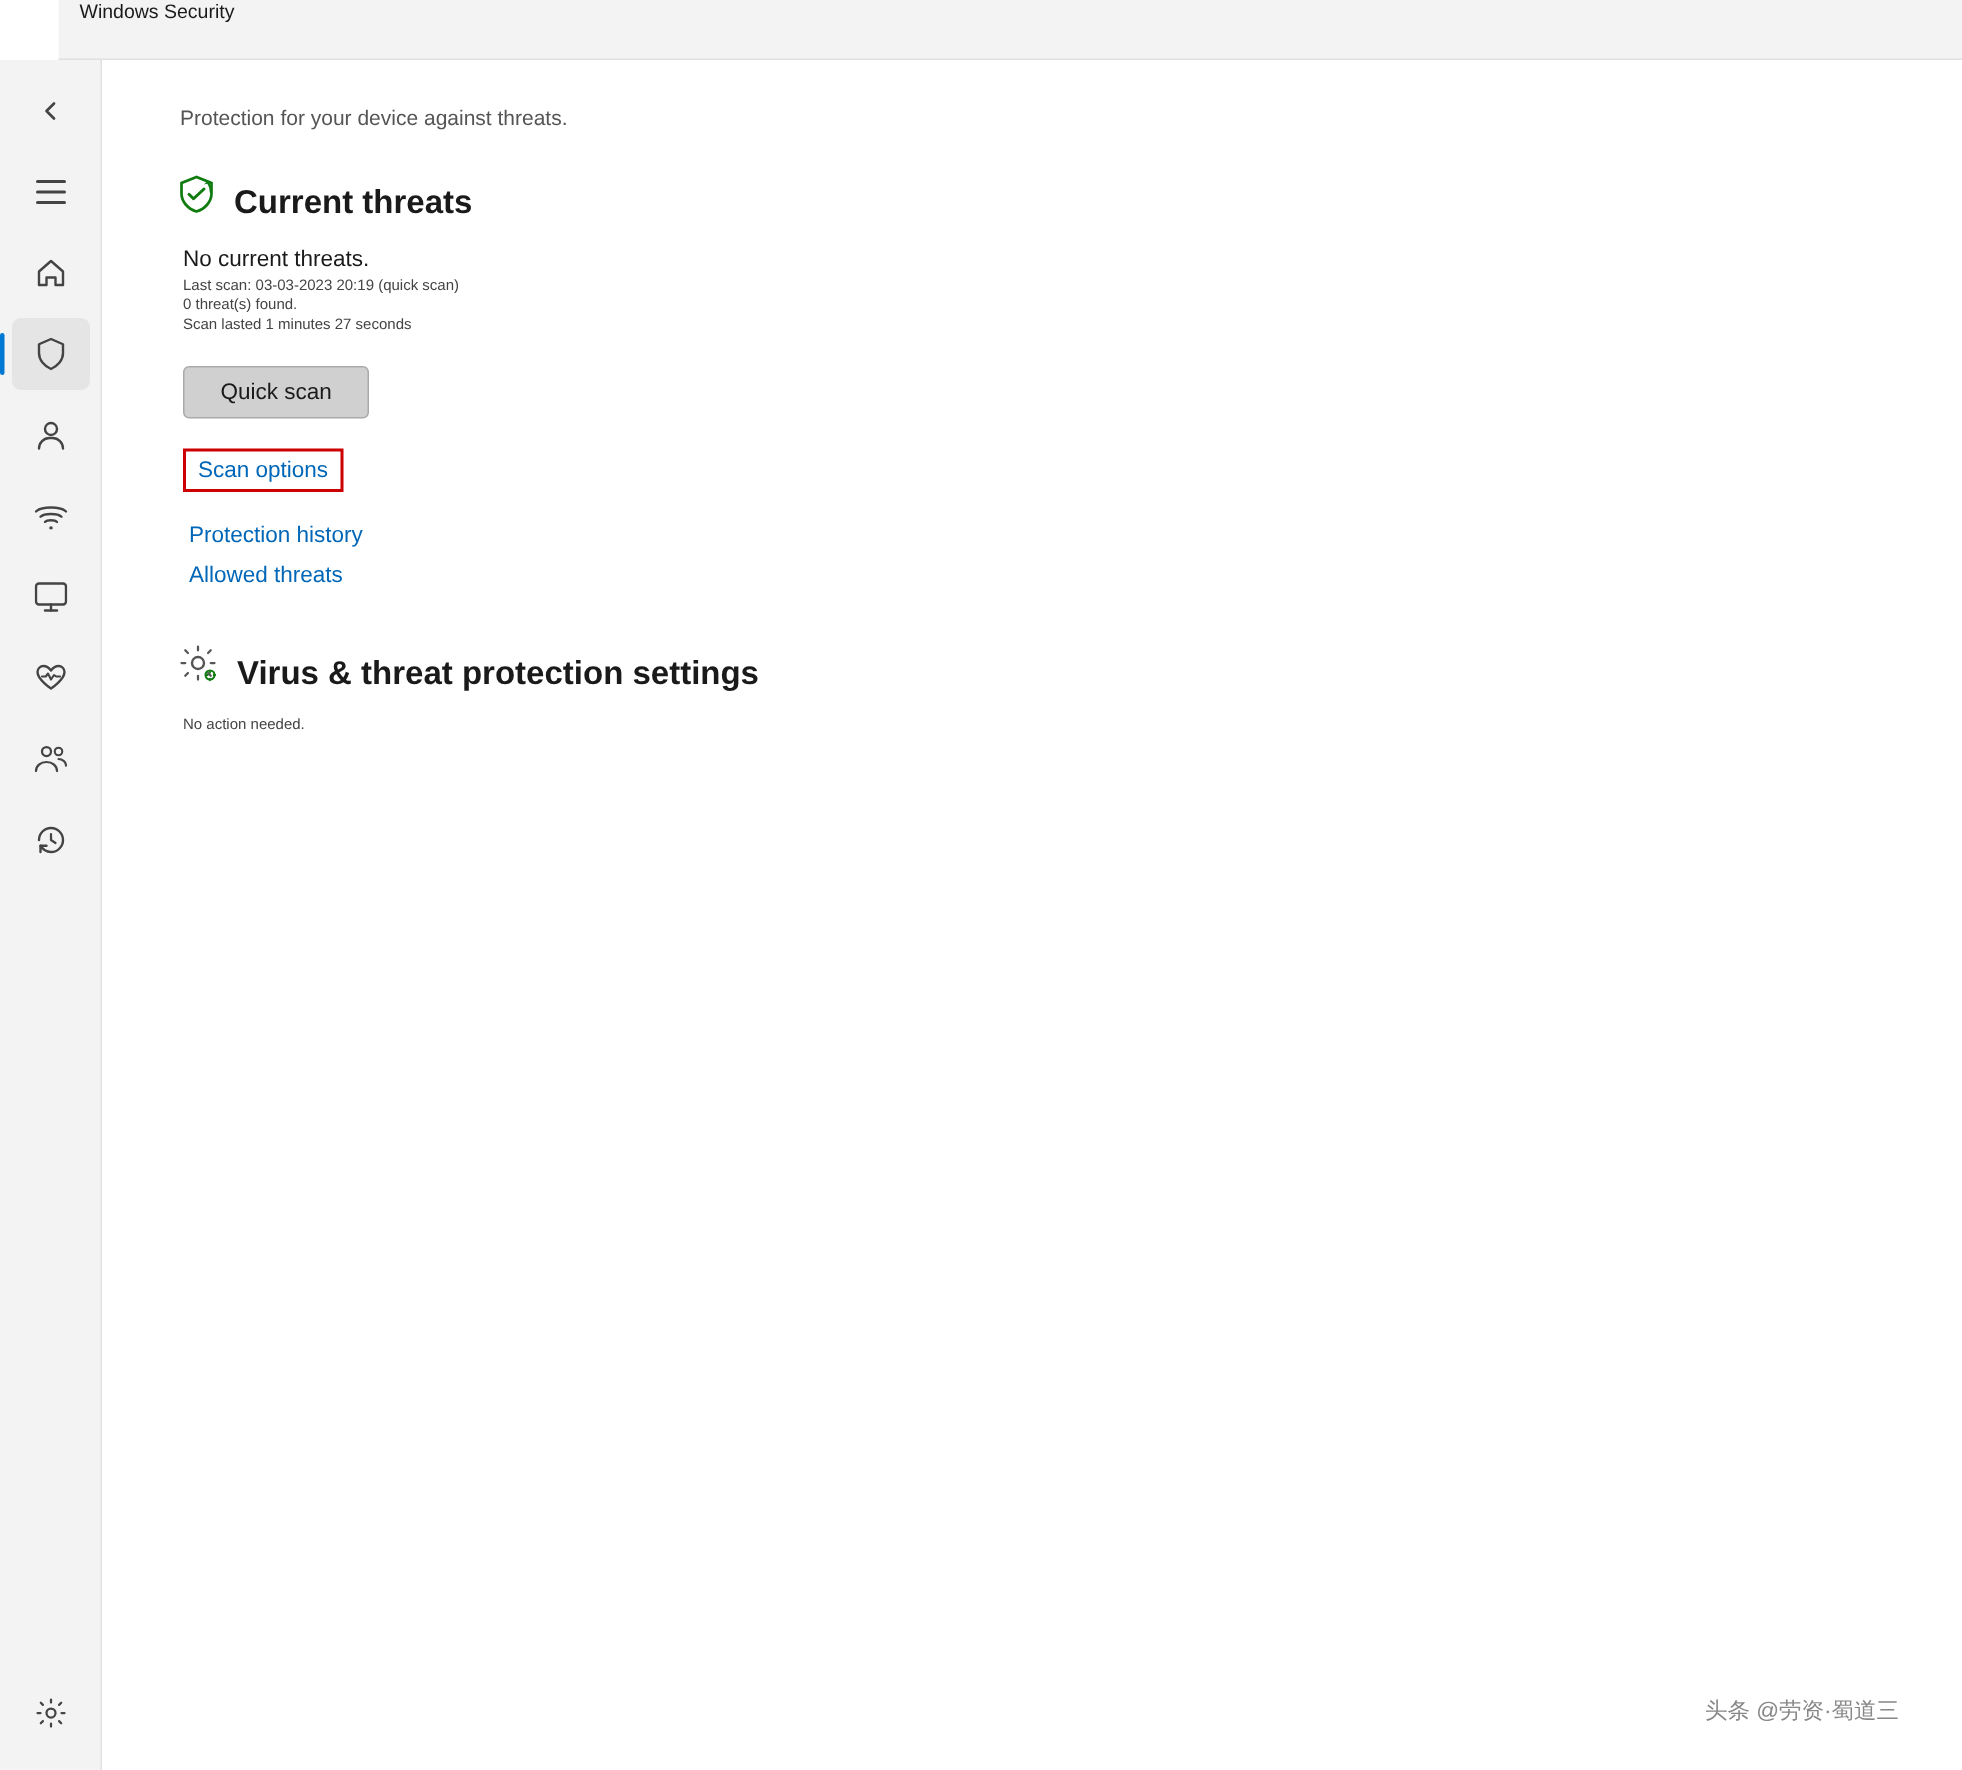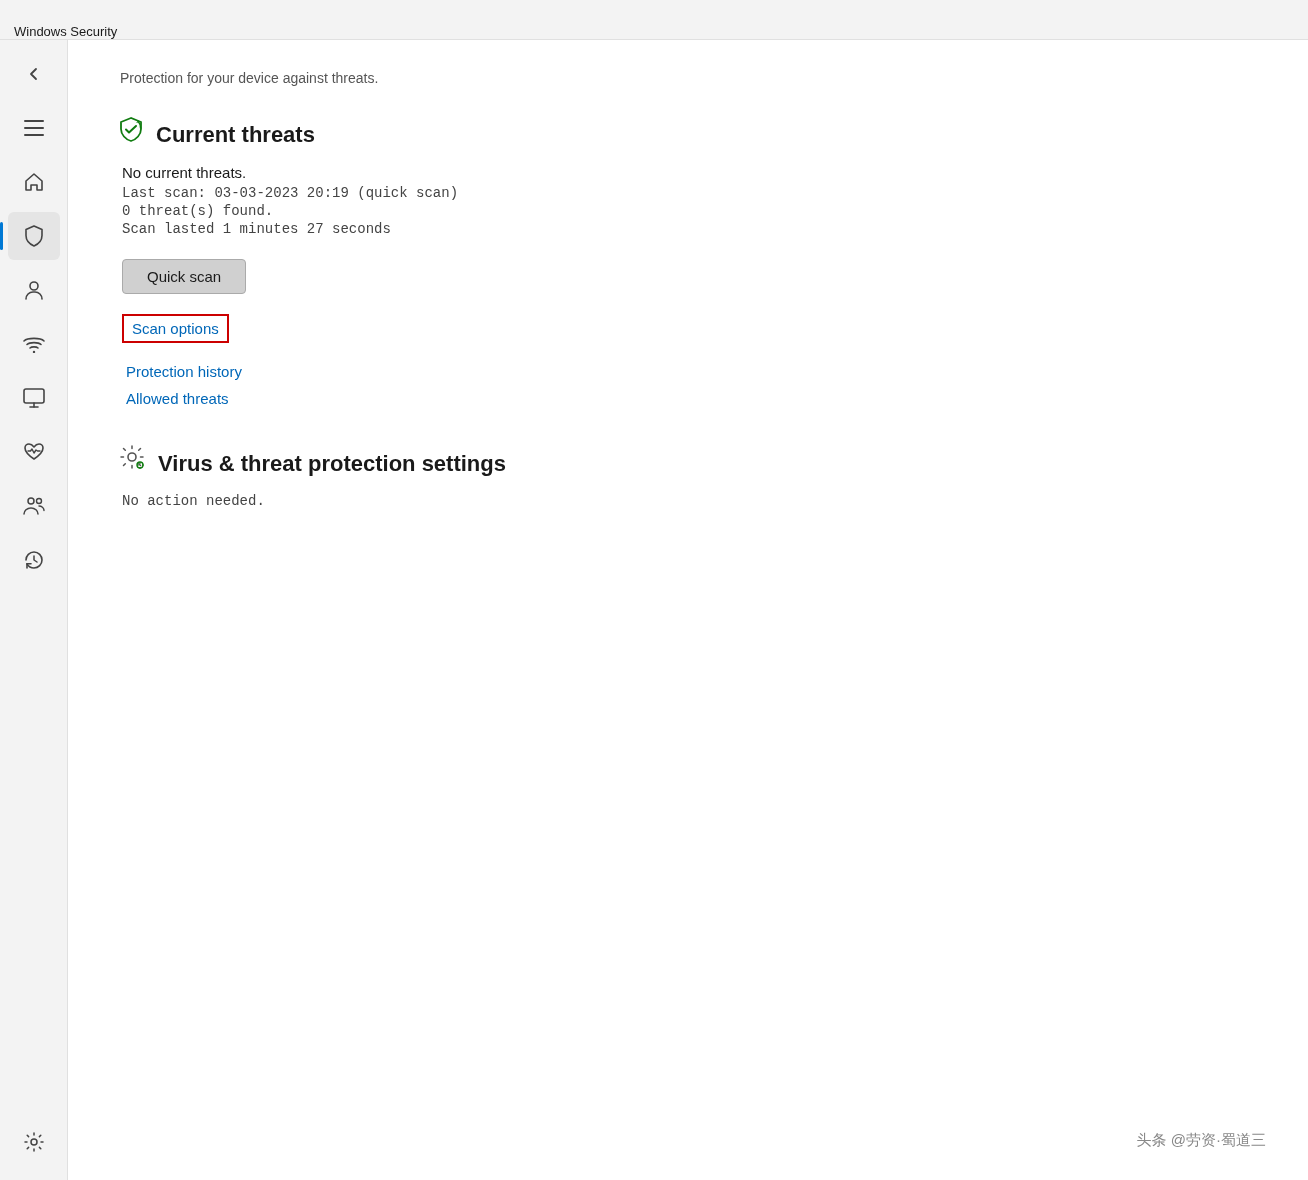--- a/index.html
+++ b/index.html
@@ -13,23 +13,24 @@
       height: 1180px;
       font-family: 'Segoe UI', Arial, sans-serif;
       background: #fff;
       overflow: hidden;
     }
 
     .title-bar {
       height: 40px;
       background: #f3f3f3;
       display: flex;
-      align-items: flex-end;
+      align-items: flex-start;
       padding: 0 14px;
       border-bottom: 1px solid #e0e0e0;
+      margin-left: 39px;
     }
 
     .title-bar-text {
       font-size: 13px;
       color: #1a1a1a;
     }
 
     .app-container {
       display: flex;
       height: calc(1180px - 40px);
@@ -142,24 +143,23 @@
       padding-left: 4px;
     }
 
     .threat-status {
       font-size: 15px;
       color: #1a1a1a;
       margin-bottom: 4px;
     }
 
     .threat-detail {
-      font-size: 14px;
+      font-size: 10px;
       color: #444;
       margin-bottom: 2px;
-      font-family: Liberation Mono, monospace;
     }
 
     .scan-button {
       margin-top: 20px;
       margin-bottom: 20px;
       padding: 8px 24px;
       background: #d0d0d0;
       border: 1px solid #aaa;
       border-radius: 4px;
       font-size: 15px;

